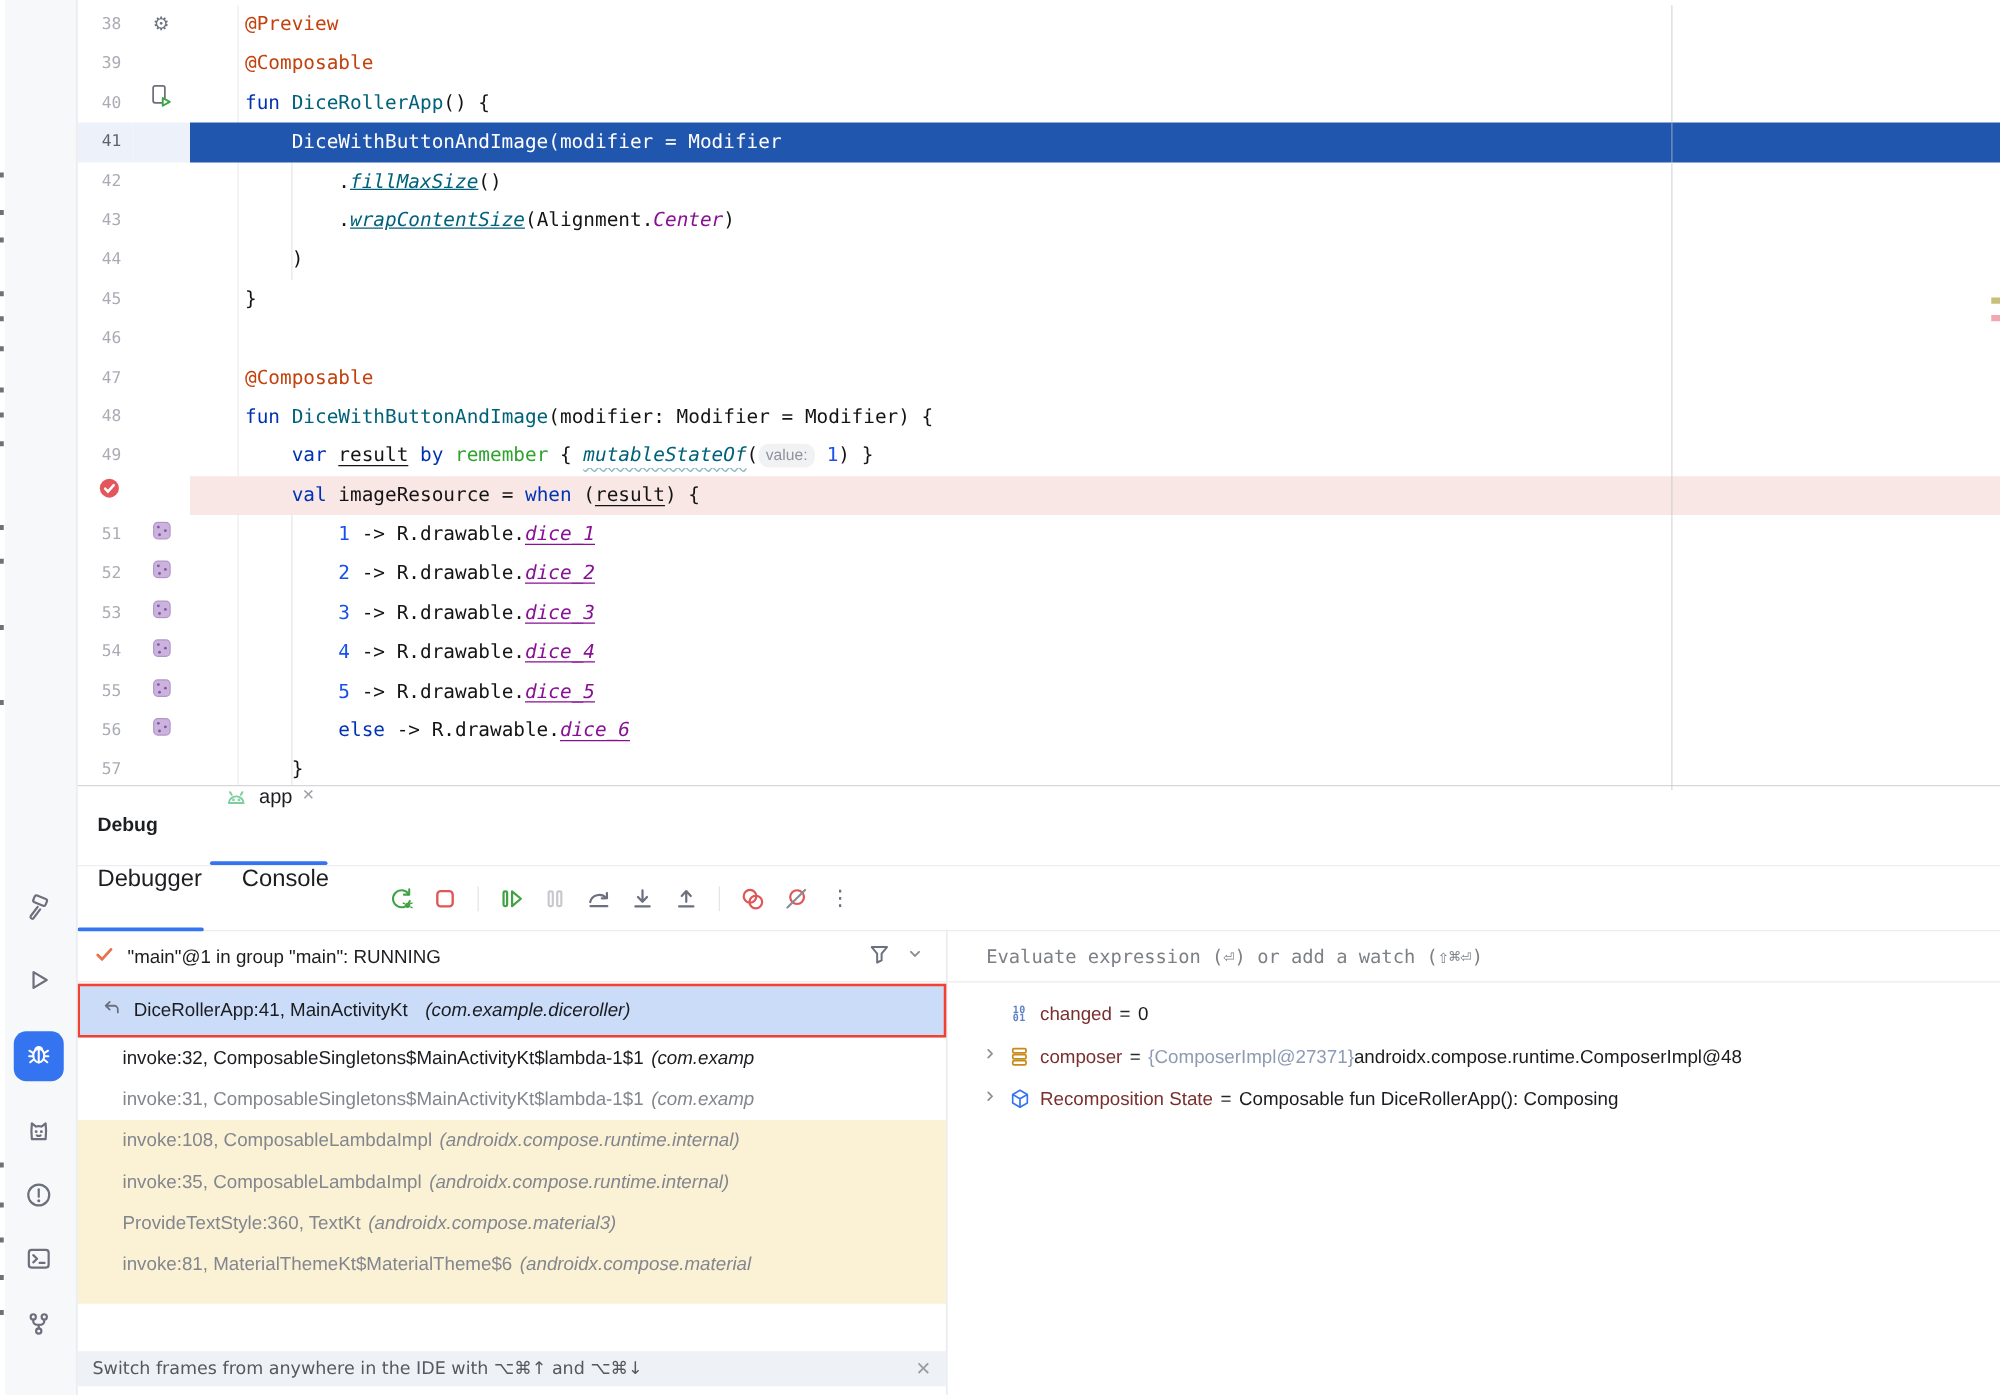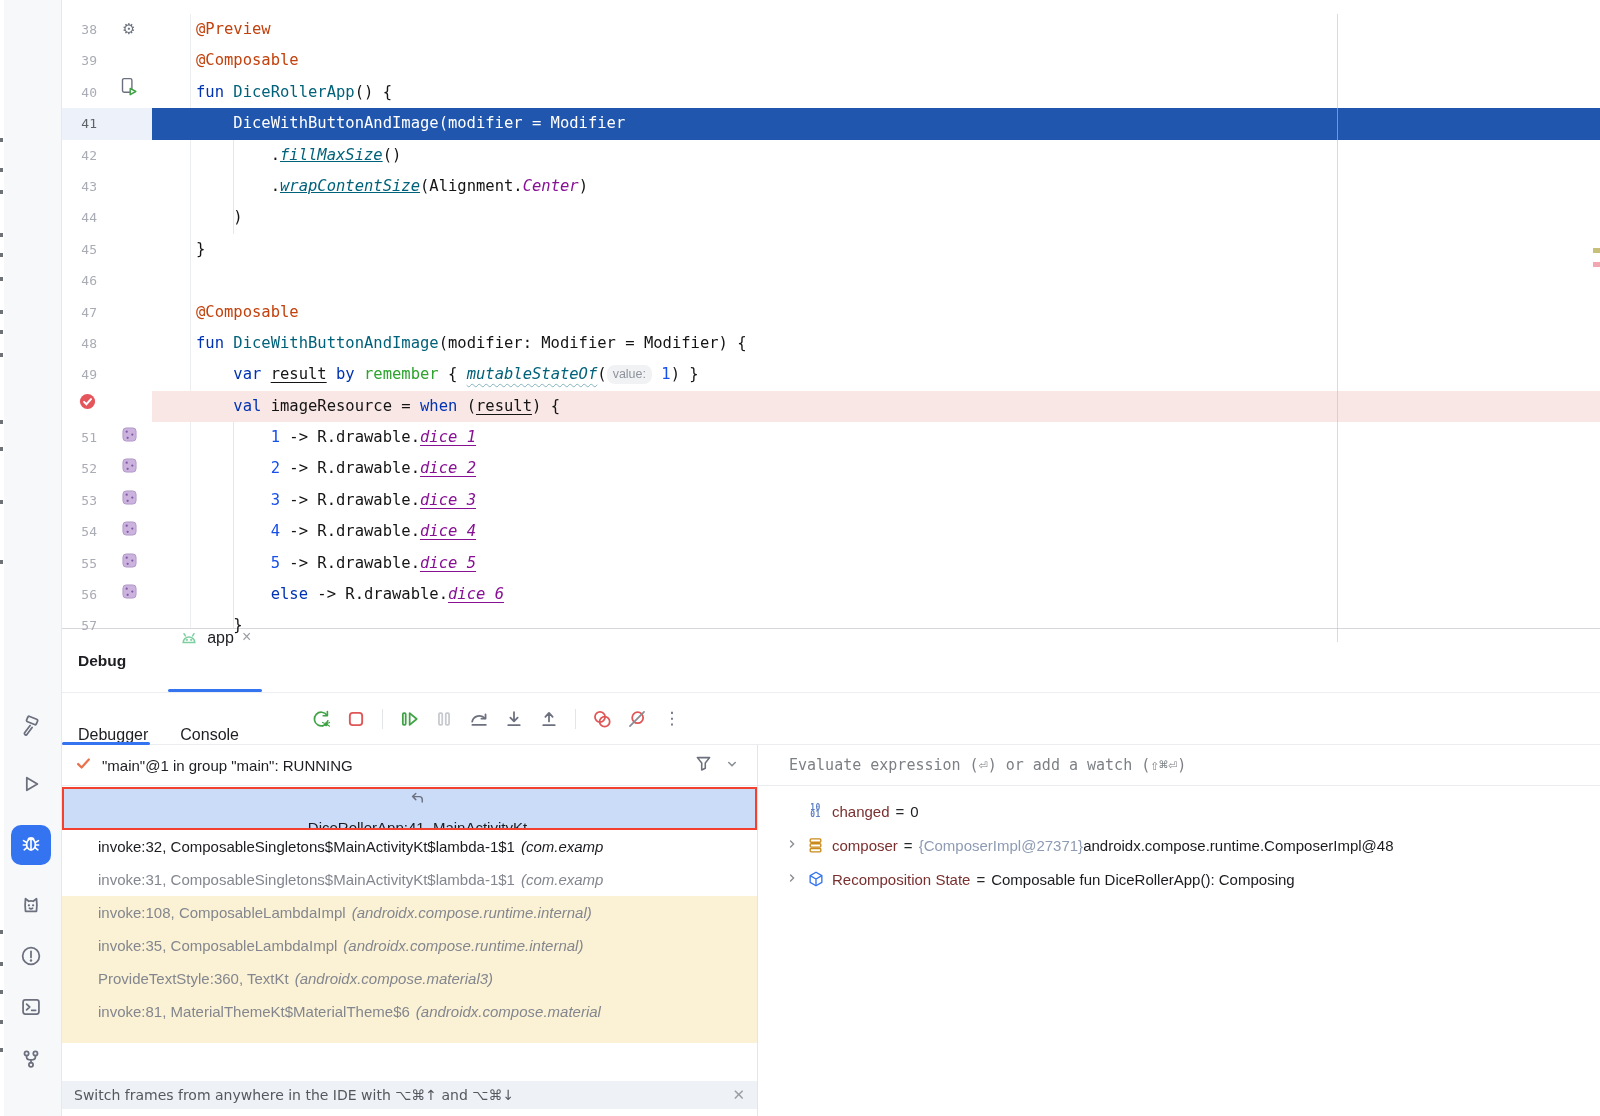--- a/index.html
+++ b/index.html
@@ -7,21 +7,21 @@
        font-family:"Liberation Sans",sans-serif;color:#1d1e22;}
 
   
   #edge{position:absolute;left:0;top:0;width:4px;height:1116px;background:#fff;z-index:5;}
   .tick{position:absolute;left:0;width:3px;height:4px;background:#4a4d52;opacity:.8;}
   #stripe{position:absolute;left:4px;top:0;width:58px;height:1116px;background:#F7F8FA;border-right:1px solid #E6E8EB;box-sizing:border-box;z-index:4;}
   .nav-btn{position:absolute;left:7px;width:40px;height:40px;display:flex;align-items:center;justify-content:center;border-radius:10px;cursor:pointer;}
   .nav-btn.active{background:#3574F0;}
 
   
-  #editor{position:absolute;left:62px;top:14px;width:1538px;height:628px;background:#fff;}
+  #editor{position:absolute;left:62px;top:4px;width:1538px;height:628px;background:#fff;}
   .iguide{position:absolute;width:1px;background:#E4E6EA;z-index:0;}
   #gutter-sep{position:absolute;left:128px;top:0;width:1px;height:628px;background:#ECEDEF;z-index:0;}
   #code-lines{position:absolute;left:0;top:0;right:0;z-index:1;}
   .code-line{display:flex;height:31.4px;line-height:31.4px;font-family:"DejaVu Sans Mono",monospace;font-size:15.5px;white-space:pre;}
   .ln{width:44px;flex:none;text-align:right;padding-right:9px;color:#A9ACB4;font-size:13px;box-sizing:border-box;display:flex;align-items:center;justify-content:flex-end;}
   .gi{width:46px;flex:none;display:flex;align-items:center;justify-content:center;}
   .cd{flex:1;padding-left:44px;}
   .code-line.cur .ln,.code-line.cur .gi{background:#EDF1FA;}
   .code-line.cur .ln{color:#5F6368;}
   .code-line.cur .cd{background:#2056AE;color:#fff;}
@@ -43,35 +43,35 @@
   .smark{position:absolute;width:7px;height:5px;z-index:2;}
 
   
   #panel{position:absolute;left:62px;top:628px;width:1538px;height:488px;background:#fff;border-top:1px solid #D5D7DC;box-sizing:border-box;}
   #phead{height:64px;display:flex;align-items:center;padding-left:16px;border-bottom:1px solid #EDEEF1;box-sizing:border-box;}
   #debug-title{font-weight:700;font-size:15.5px;}
   .session-tab{margin-left:40px;height:100%;display:flex;align-items:flex-start;gap:8px;padding:0 13px;position:relative;cursor:pointer;}
   .session-tab .tab-underline{position:absolute;left:2px;right:2px;bottom:0;height:3px;background:#3574F0;border-radius:2px;}
   .tab-close{color:#9A9DA3;font-size:16px;line-height:1;}
   #ptabs{height:52px;display:flex;align-items:center;position:relative;border-bottom:1px solid #EBECEF;box-sizing:border-box;}
-  .ptab{padding:0 16px;height:100%;display:flex;align-items:flex-end;font-size:16px;position:relative;cursor:pointer;color:#1d1e22;}
+  .ptab{padding:0 16px;height:100%;display:flex;align-items:flex-start;font-size:19px;position:relative;cursor:pointer;color:#1d1e22;}
   .ptab.active .tab-underline{position:absolute;left:0;right:14px;bottom:-1px;height:3px;background:#3574F0;border-radius:2px;}
   #dbg-icons{position:absolute;left:246px;top:0;bottom:0;display:flex;align-items:center;gap:9px;}
   .tb-icon{width:26px;height:26px;display:flex;align-items:center;justify-content:center;border-radius:5px;cursor:pointer;}
   .tb-sep{width:1px;height:20px;background:#E3E5E9;margin:0 4px;}
   .kebab{font-size:17px;color:#6C707E;}
 
   #content{position:absolute;top:116px;left:0;right:0;bottom:0;display:flex;}
   #left-pane{width:696px;flex:none;position:relative;border-right:1px solid #E3E5E9;box-sizing:border-box;}
   #thread-row{height:41px;display:flex;align-items:center;padding:0 16px 0 12px;gap:9px;border-bottom:1px solid #EBECEF;box-sizing:border-box;font-size:15px;}
   #thread-row .spacer{flex:1;}
   #frames{margin-top:1px;}
   .frame{height:33px;display:flex;align-items:center;padding-left:36px;font-size:15px;white-space:nowrap;overflow:hidden;cursor:pointer;box-sizing:border-box;}
   .frame .pkg{font-style:italic;margin-left:6px;}
-  .frame.sel{height:43px;background:#CBDCF9;border:2px solid #F4402F;padding-left:16px;gap:8px;flex-direction:column;}
+  .frame.sel{height:43px;background:#CBDCF9;border:2px solid #F4402F;padding-left:16px;gap:8px;}
   .f-dark{color:#1b1c20;}
   .f-gray{color:#83868E;}
   #lib-frames{background:#FBF2D5;padding-bottom:15px;}
   #hint-bar{position:absolute;left:0;top:336px;width:100%;height:28px;background:#EEF1F6;display:flex;align-items:center;padding:0 12px;box-sizing:border-box;font-size:14px;color:#55585F;font-family:"DejaVu Sans","Liberation Sans",sans-serif;}
   #hint-bar .x{margin-left:auto;color:#9A9DA3;font-size:15px;cursor:pointer;}
 
   #right-pane{flex:1;position:relative;overflow:hidden;}
   #eval-row{height:41px;display:flex;align-items:center;padding-left:31px;border-bottom:1px solid #EBECEF;box-sizing:border-box;
             font-family:"DejaVu Sans Mono","DejaVu Sans",monospace;font-size:15px;color:#7C8085;}
   #watches{padding-top:8px;}

